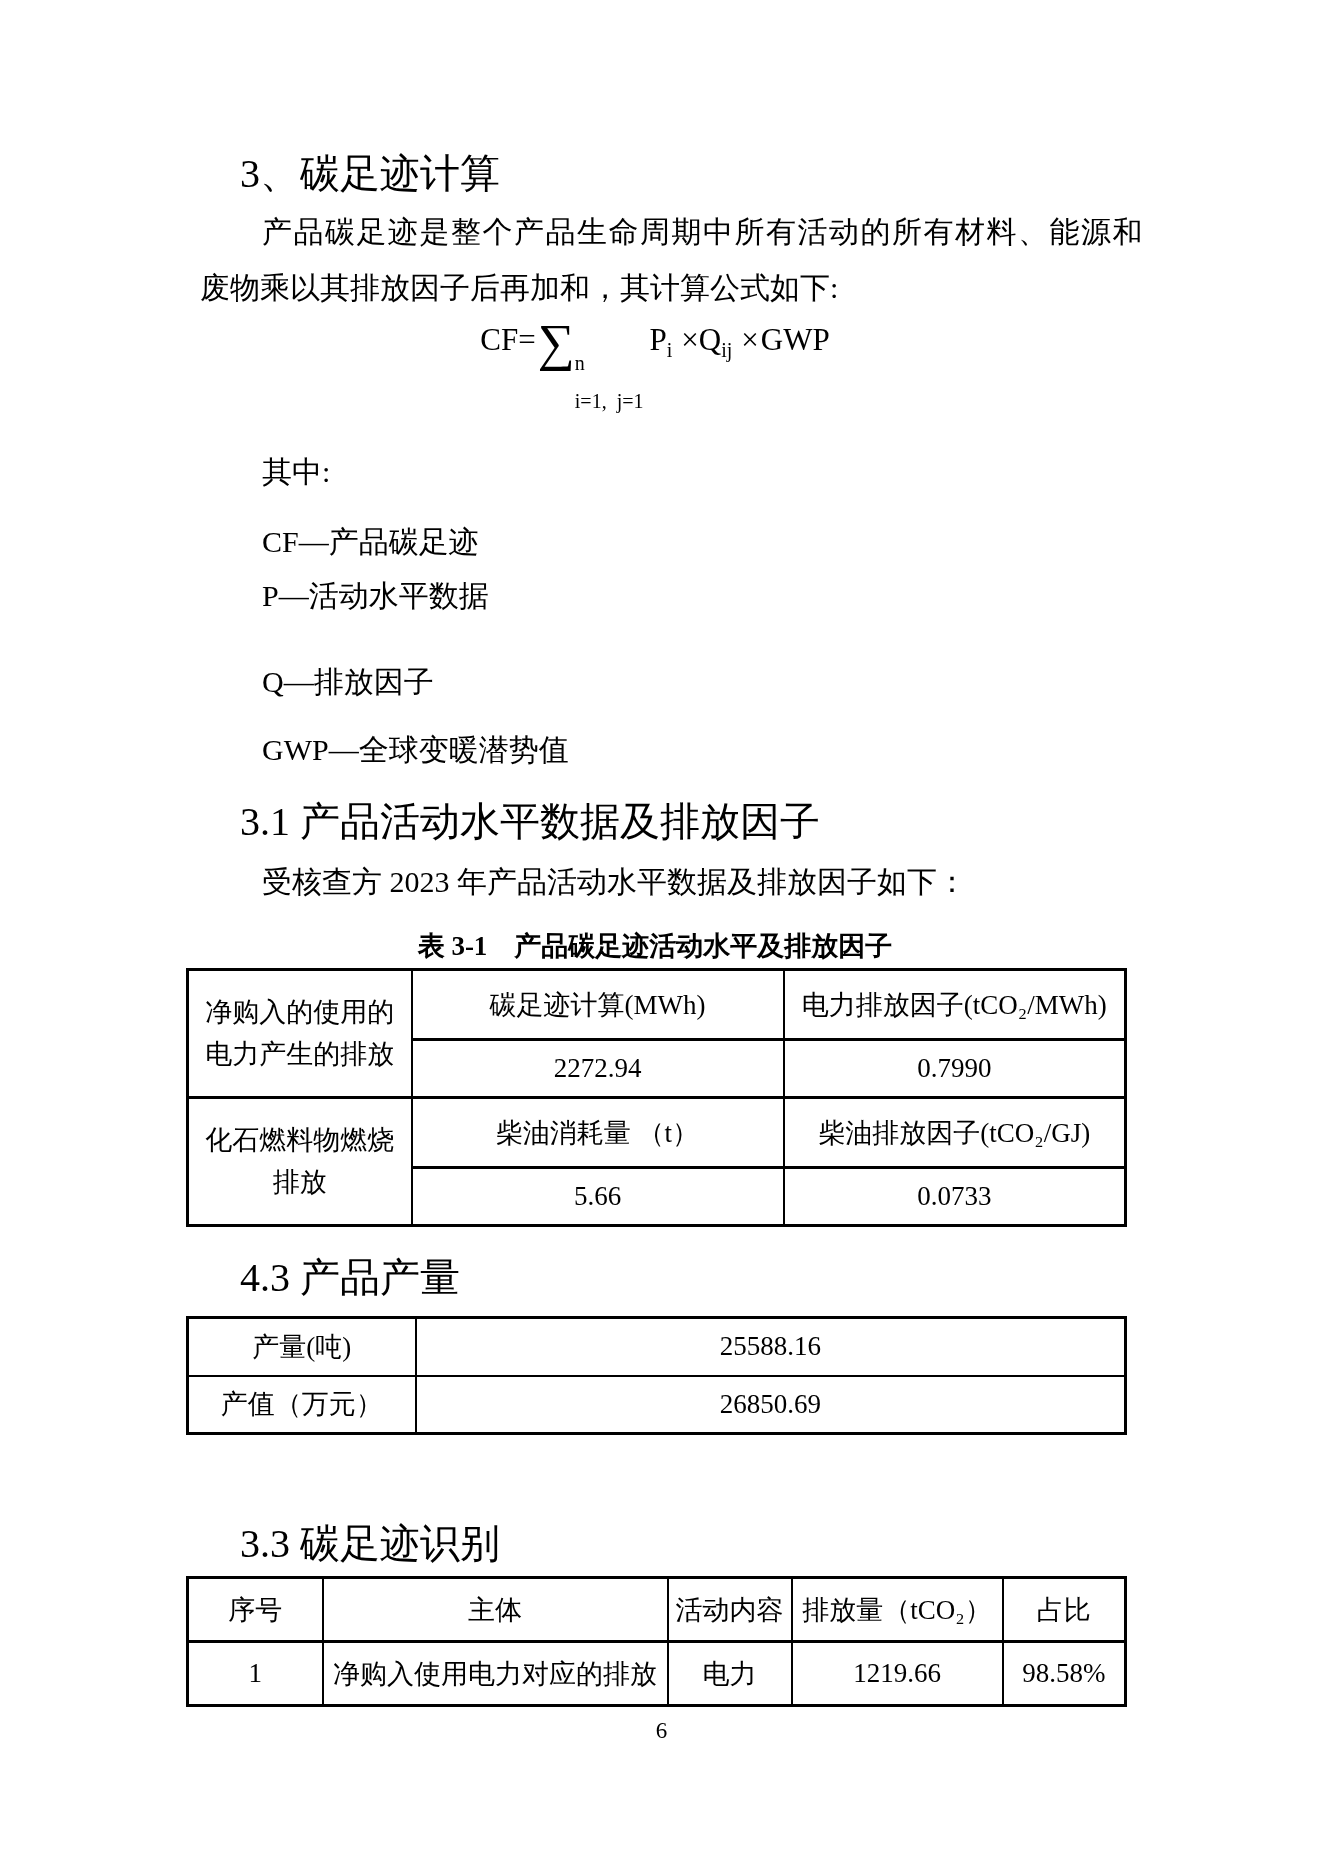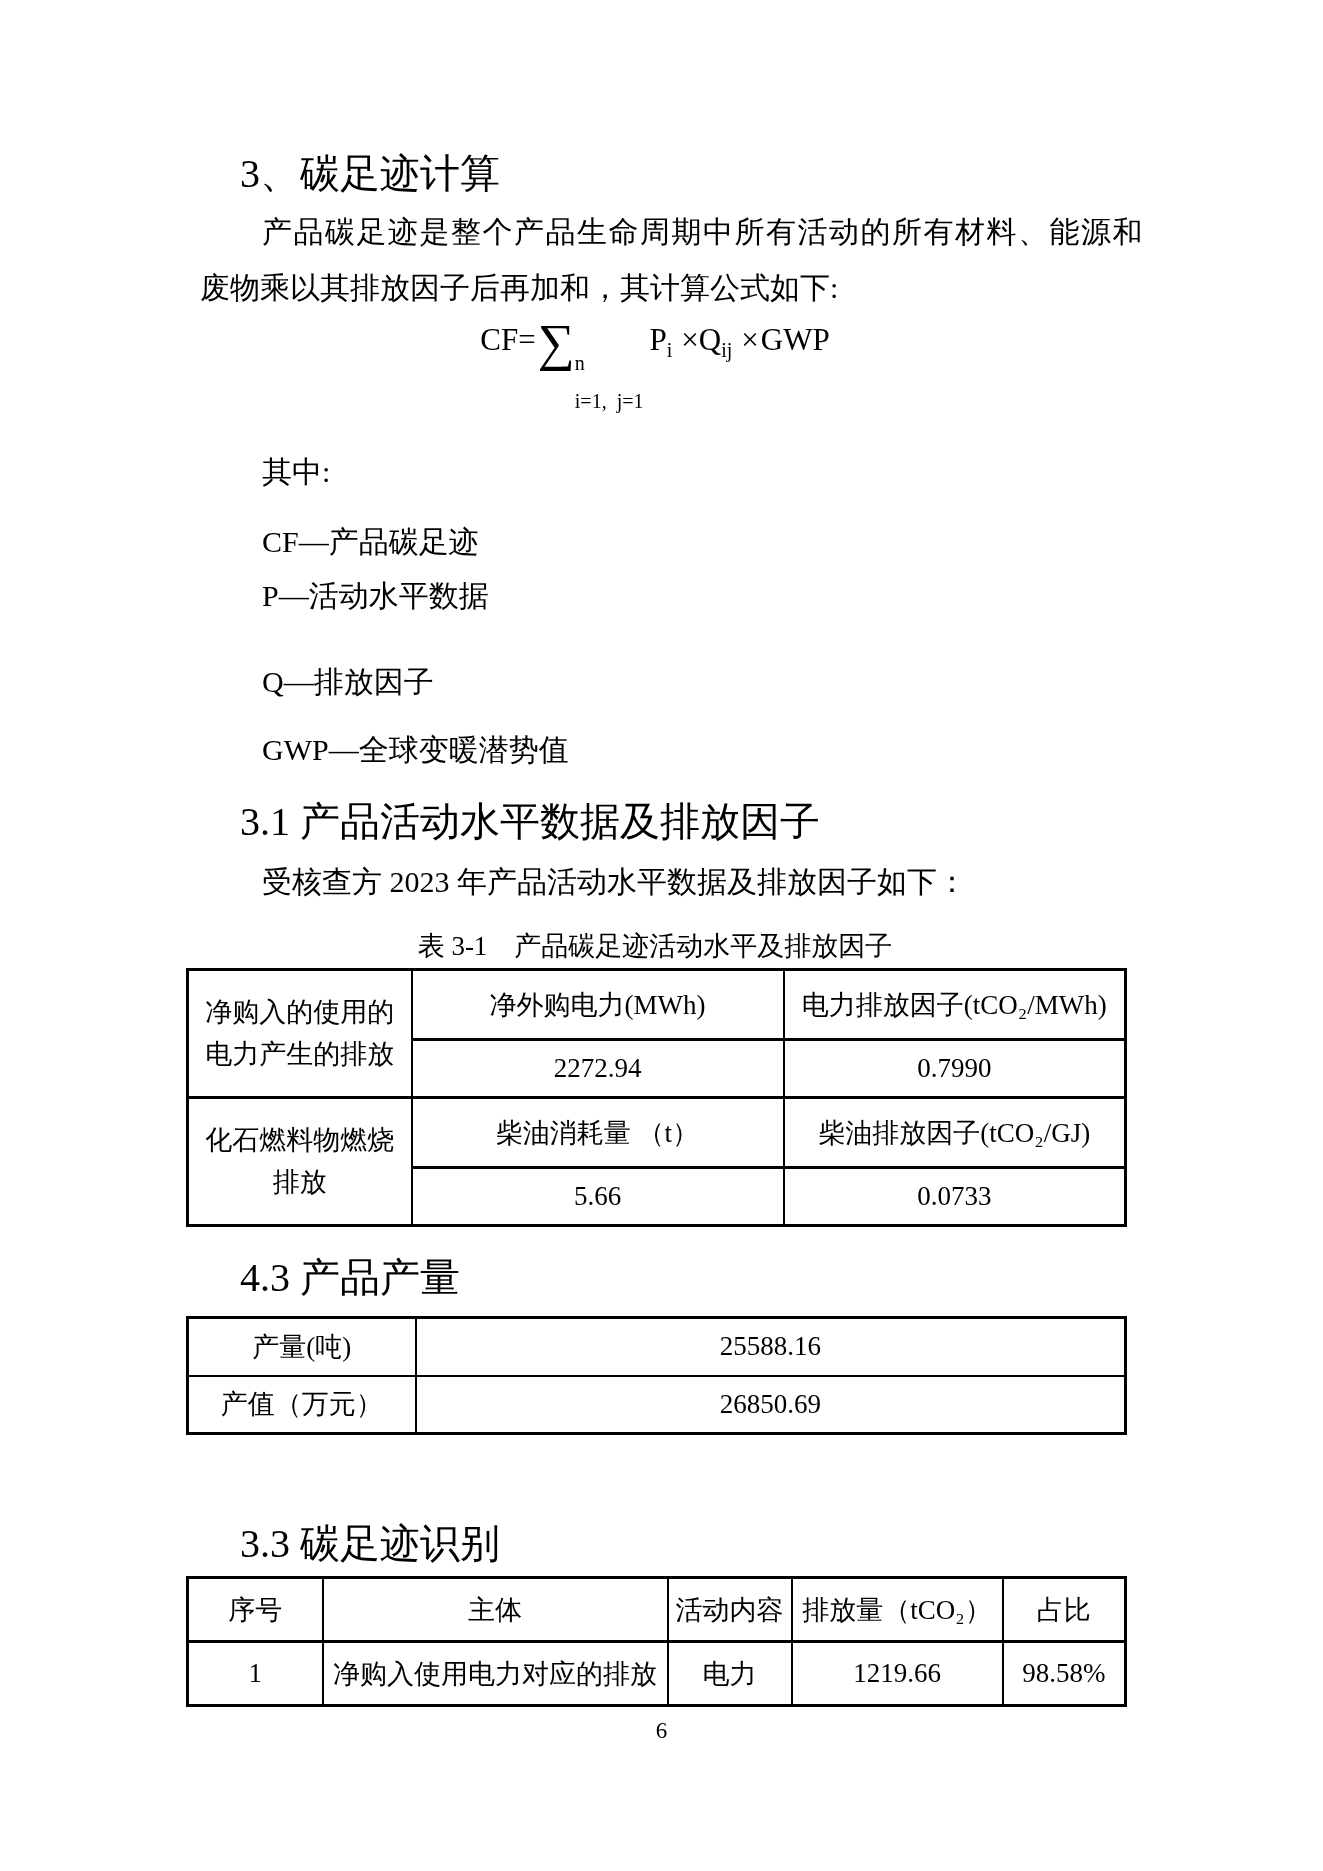--- a/index.html
+++ b/index.html
@@ -58,21 +58,21 @@
   .formula sub { font-size: 20px; line-height: 0; }
   .formula .f-times { margin-left: 9px; }
   .formula .f-gwp { margin-left: 2px; }
 
   .table-caption {
     left: 186px;
     width: 938px;
     top: 928px;
     text-align: center;
     font-size: 27px;
-    font-weight: normal;
+    font-weight: bold;
     white-space: pre;
   }
 
   table.doc-table {
     border-collapse: collapse;
     table-layout: fixed;
     border: 3px solid #000;
     font-size: 27px;
     padding-left: 8px;
   }
@@ -128,21 +128,21 @@
   <table class="abs doc-table" style="left:186px; top:968px; width:938px">
     <colgroup>
         <col style="width:224px">
         <col style="width:372px">
         <col style="width:342px">
       </colgroup>
     <tbody>
       <tr style="height:70px">
         <td rowspan="2" class="two-line">净购入的使用的
 电力产生的排放</td>
-        <td>净外购电力(MWh)</td>
+        <td>碳足迹计算(MWh)</td>
         <td>电力排放因子(tCO₂/MWh)</td>
       </tr>
       <tr style="height:58px" class="thick-top">
         <td>2272.94</td>
         <td>0.7990</td>
       </tr>
       <tr style="height:70px" class="thick-top">
         <td rowspan="2" class="two-line">化石燃料物燃烧
 排放</td>
         <td class="keep-thin" style="border-top:3px solid #000 !important">柴油消耗量 （t）</td>

